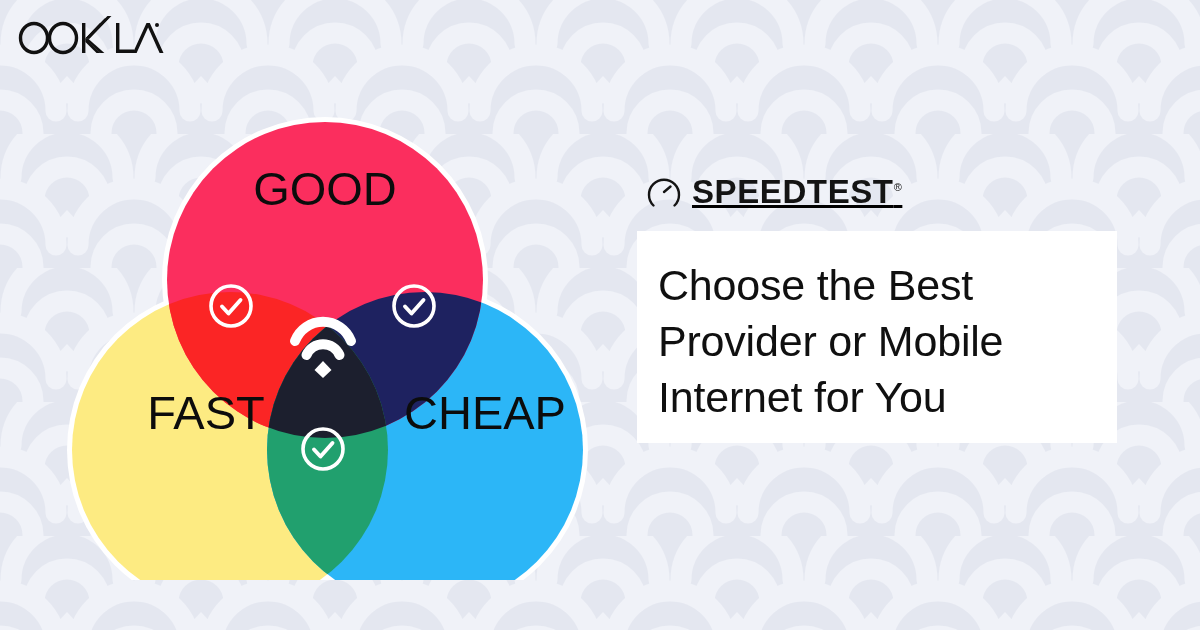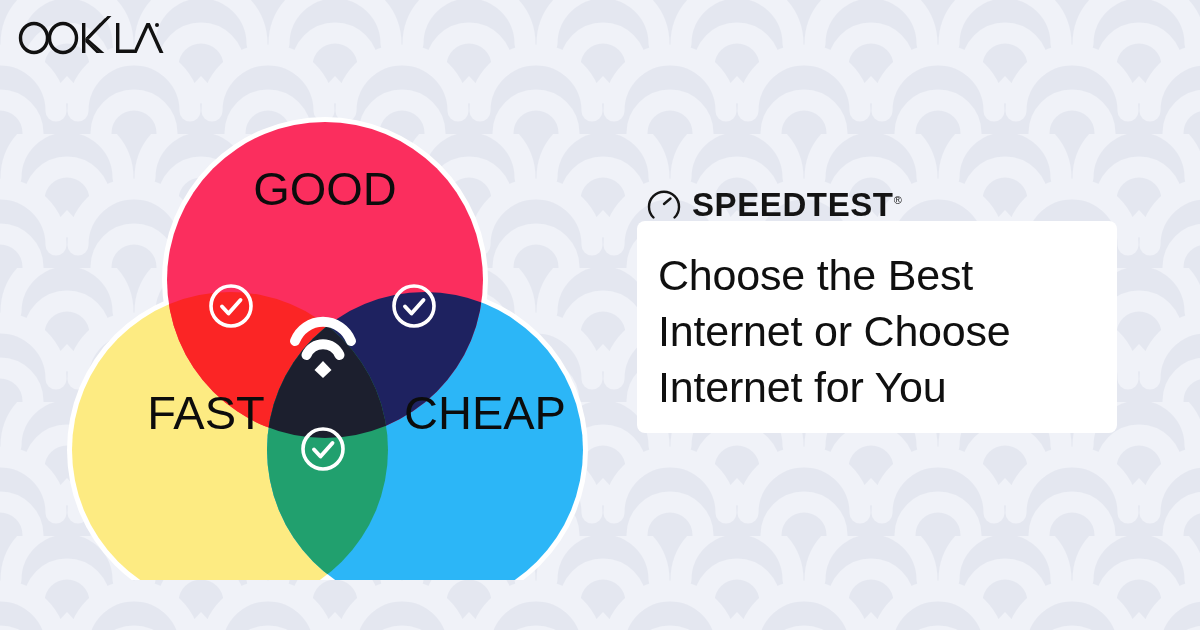--- a/index.html
+++ b/index.html
@@ -55,23 +55,25 @@
 
   
   #right-panel {
     position: absolute;
     left: 637px;
     top: 175px;
     width: 490px;
   }
   #speedtest-logo-row {
     display: flex;
-    align-items: flex-end;
+    align-items: flex-start;
     height: 46px;
+    margin-bottom: 10px;
     padding-left: 10px;
+    text-decoration: underline;
   }
   #speedtest-gauge {
     width: 34px;
     height: 34px;
     flex: 0 0 auto;
     margin-right: 11px;
   }
   #speedtest-wordmark {
     font-family: "Liberation Sans", sans-serif;
     font-weight: bold;
@@ -88,21 +90,20 @@
     font-weight: normal;
     color: #141414;
   }
 
   #headline-card {
     background: #ffffff;
     width: 480px;
     height: 212px;
     box-sizing: border-box;
     padding: 26px 0 4px 21px;
-    border-radius: 8px;
   }
   #headline {
     font-family: "Liberation Sans", sans-serif;
     font-weight: 400;
     font-size: 43px;
     line-height: 56px;
     color: #101010;
     margin: 0;
     letter-spacing: -0.2px;
   }
@@ -230,20 +231,20 @@
         <path d="M 17 17 L 23.5 11.5" fill="none" stroke="#141414" stroke-width="2.4" stroke-linecap="round"></path>
       </svg>
       <div id="speedtest-wordmark">
         <span>SPEEDTEST</span><span id="speedtest-reg">®</span>
       </div>
     </div>
 
     <div id="headline-card">
       <h1 id="headline">
         <span class="hl-line">Choose the Best</span>
-        <span class="hl-line">Internet or Choose</span>
+        <span class="hl-line">Provider or Mobile</span>
         <span class="hl-line">Internet for You</span>
       </h1>
     </div>
 
   </div>
 
 </div>
 
 </body></html>

